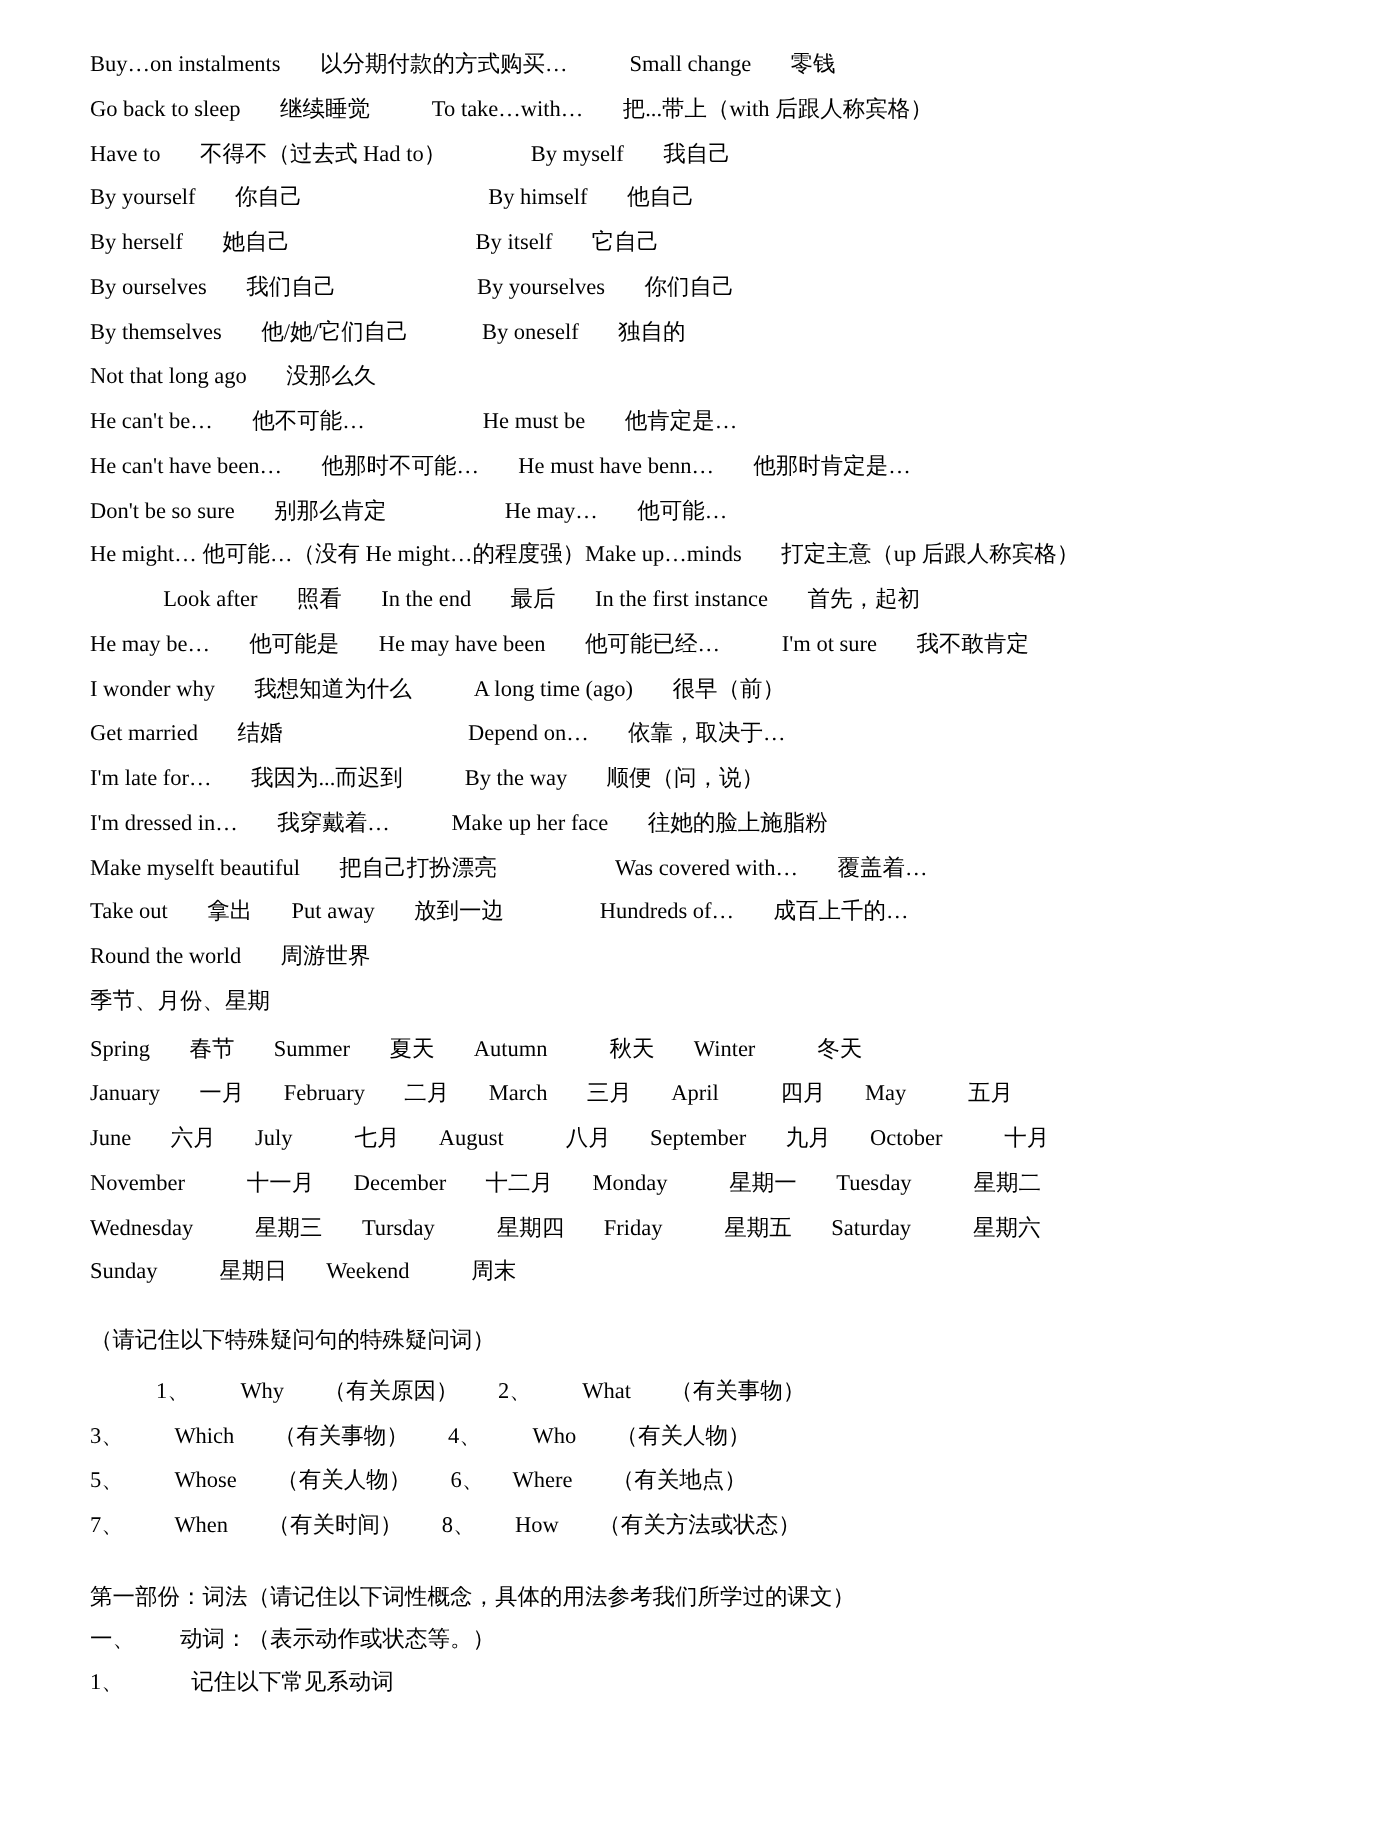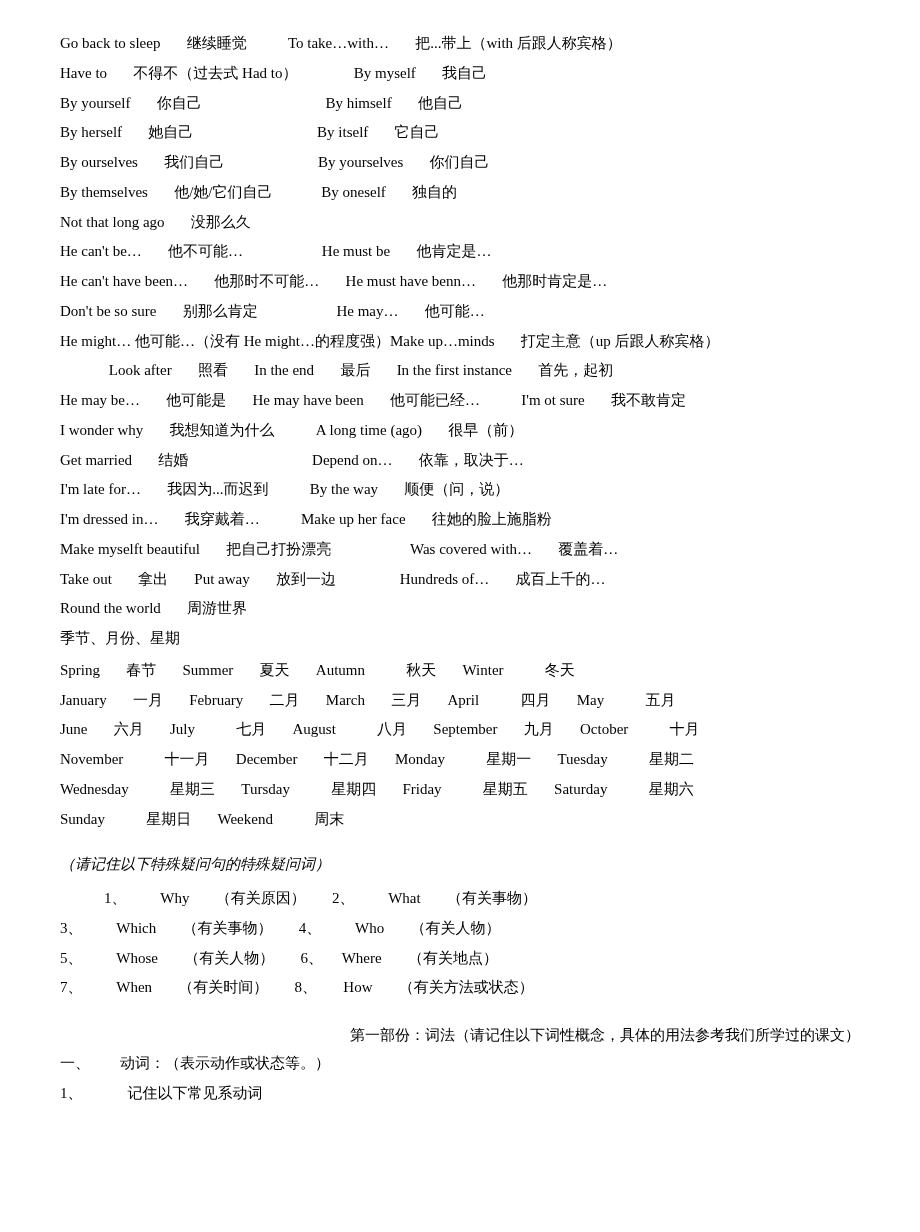--- a/index.html
+++ b/index.html
@@ -25,20 +25,26 @@
     .space2 { display: inline-block; width: 2.5em; }
     .space3 { display: inline-block; width: 3.5em; }
   </style>
 </head>
 <body>
 
 <div class="content">
 
 
 
+  <div class="line">
+    <span>Buy…on instalments</span><span class="space"></span>
+    <span>以分期付款的方式购买…</span><span class="space2"></span>
+    <span>Small change</span><span class="space"></span>
+    <span>零钱</span>
+  </div>
 
   <div class="line">
     <span>Go back to sleep</span><span class="space"></span>
     <span>继续睡觉</span><span class="space2"></span>
     <span>To take…with…</span><span class="space"></span>
     <span>把...带上（with 后跟人称宾格）</span>
   </div>
 
   <div class="line">
     <span>Have to</span><span class="space"></span>
@@ -238,21 +244,21 @@
     <span>星期六</span>
   </div>
 
   <div class="line">
     <span>Sunday</span><span class="space2"></span>
     <span>星期日</span><span class="space"></span>
     <span>Weekend</span><span class="space2"></span>
     <span>周末</span>
   </div>
 
-  <div style="margin-top:18px;font-style:italic;">
+  <div style="margin-top:18px;">
     <span>（请记住以下特殊疑问句的特殊疑问词）</span>
   </div>
 
   <div class="line" style="margin-top:6px;margin-left:44px;">
     <span>1、</span><span style="display:inline-block;width:2em;"></span>
     <span>Why</span><span class="space"></span>
     <span>（有关原因）</span><span class="space"></span>
     <span>2、</span><span style="display:inline-block;width:2em;"></span>
     <span>What</span><span class="space"></span>
     <span>（有关事物）</span>
@@ -278,21 +284,21 @@
 
   <div class="line">
     <span>7、</span><span style="display:inline-block;width:2em;"></span>
     <span>When</span><span class="space"></span>
     <span>（有关时间）</span><span class="space"></span>
     <span>8、</span><span style="display:inline-block;width:1.5em;"></span>
     <span>How</span><span class="space"></span>
     <span>（有关方法或状态）</span>
   </div>
 
-  <div style="margin-top:20px;text-align:right;">
+  <div style="margin-top:20px;">
     <span>第一部份：词法（请记住以下词性概念，具体的用法参考我们所学过的课文）</span>
   </div>
 
   <div class="line">
     <span>一、　　动词：（表示动作或状态等。）</span>
   </div>
 
   <div class="line">
     <span>1、　　　记住以下常见系动词</span>
   </div>

